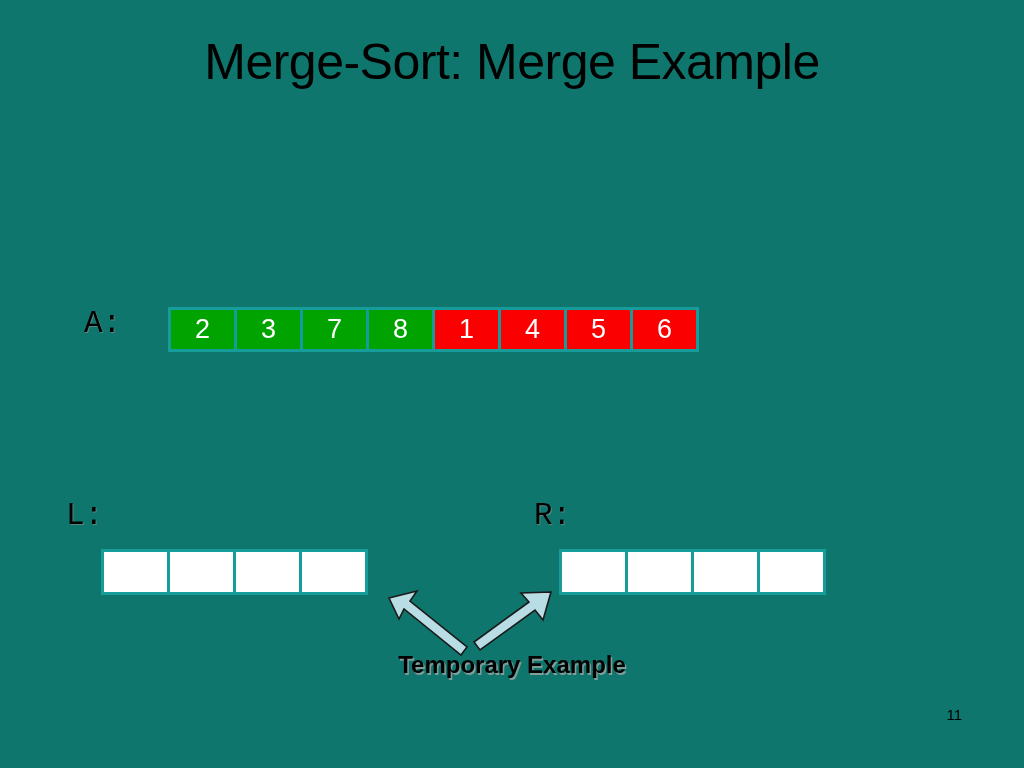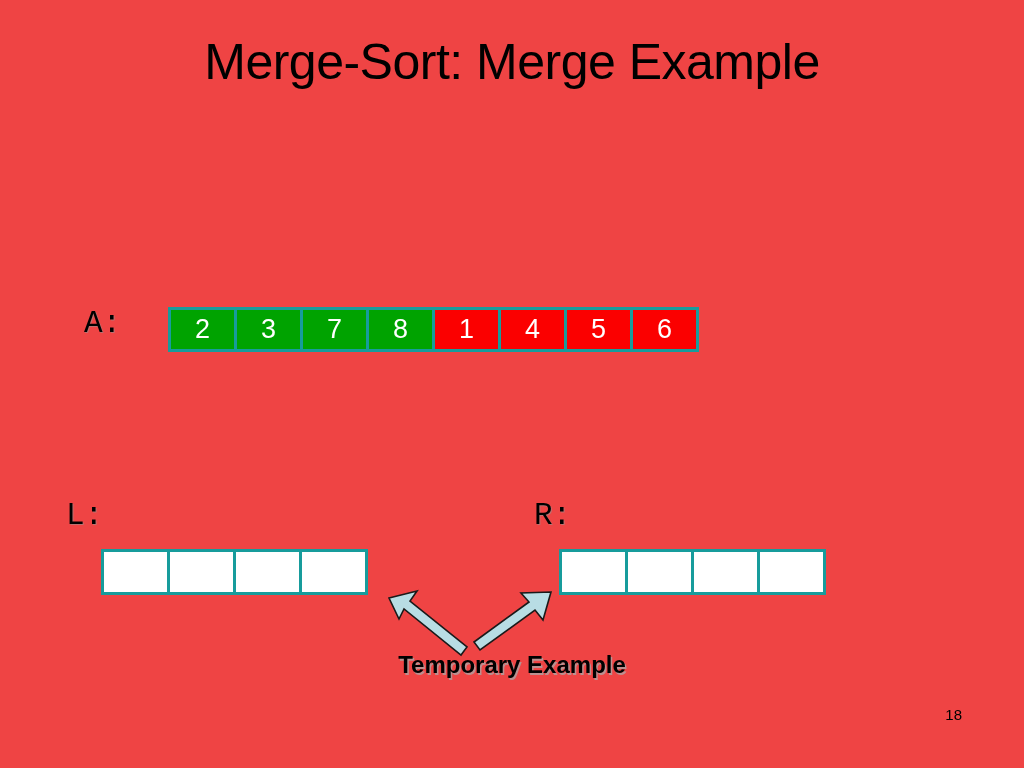--- a/index.html
+++ b/index.html
@@ -4,21 +4,21 @@
 <style>
   html, body {
     margin: 0;
     padding: 0;
     background: #ffffff;
   }
   #slide {
     position: relative;
     width: 1024px;
     height: 768px;
-    background: #ef4444;
+    background: #0f766e;
     overflow: hidden;
     font-family: "Liberation Sans", sans-serif;
   }
 
   
   #slide-title {
     position: absolute;
     left: 0;
     top: 33px;
     width: 1024px;
@@ -157,15 +157,15 @@
     <g>
       <polygon points="19,18 47,11 40,21 97,67 91,75 34,29 29,39" fill="#B8DDE4" stroke="#1A1A1A" stroke-width="1.6" stroke-linejoin="miter"></polygon>
     </g>
     <g>
       <polygon points="181,12 173,40 165,30 110,70 104,62 159,22 151,13" fill="#B8DDE4" stroke="#1A1A1A" stroke-width="1.6" stroke-linejoin="miter"></polygon>
     </g>
   </svg>
 
   <div id="caption">Temporary Example</div>
 
-  <div id="page-number">18</div>
+  <div id="page-number">11</div>
 
 </div>
 
 </body></html>

